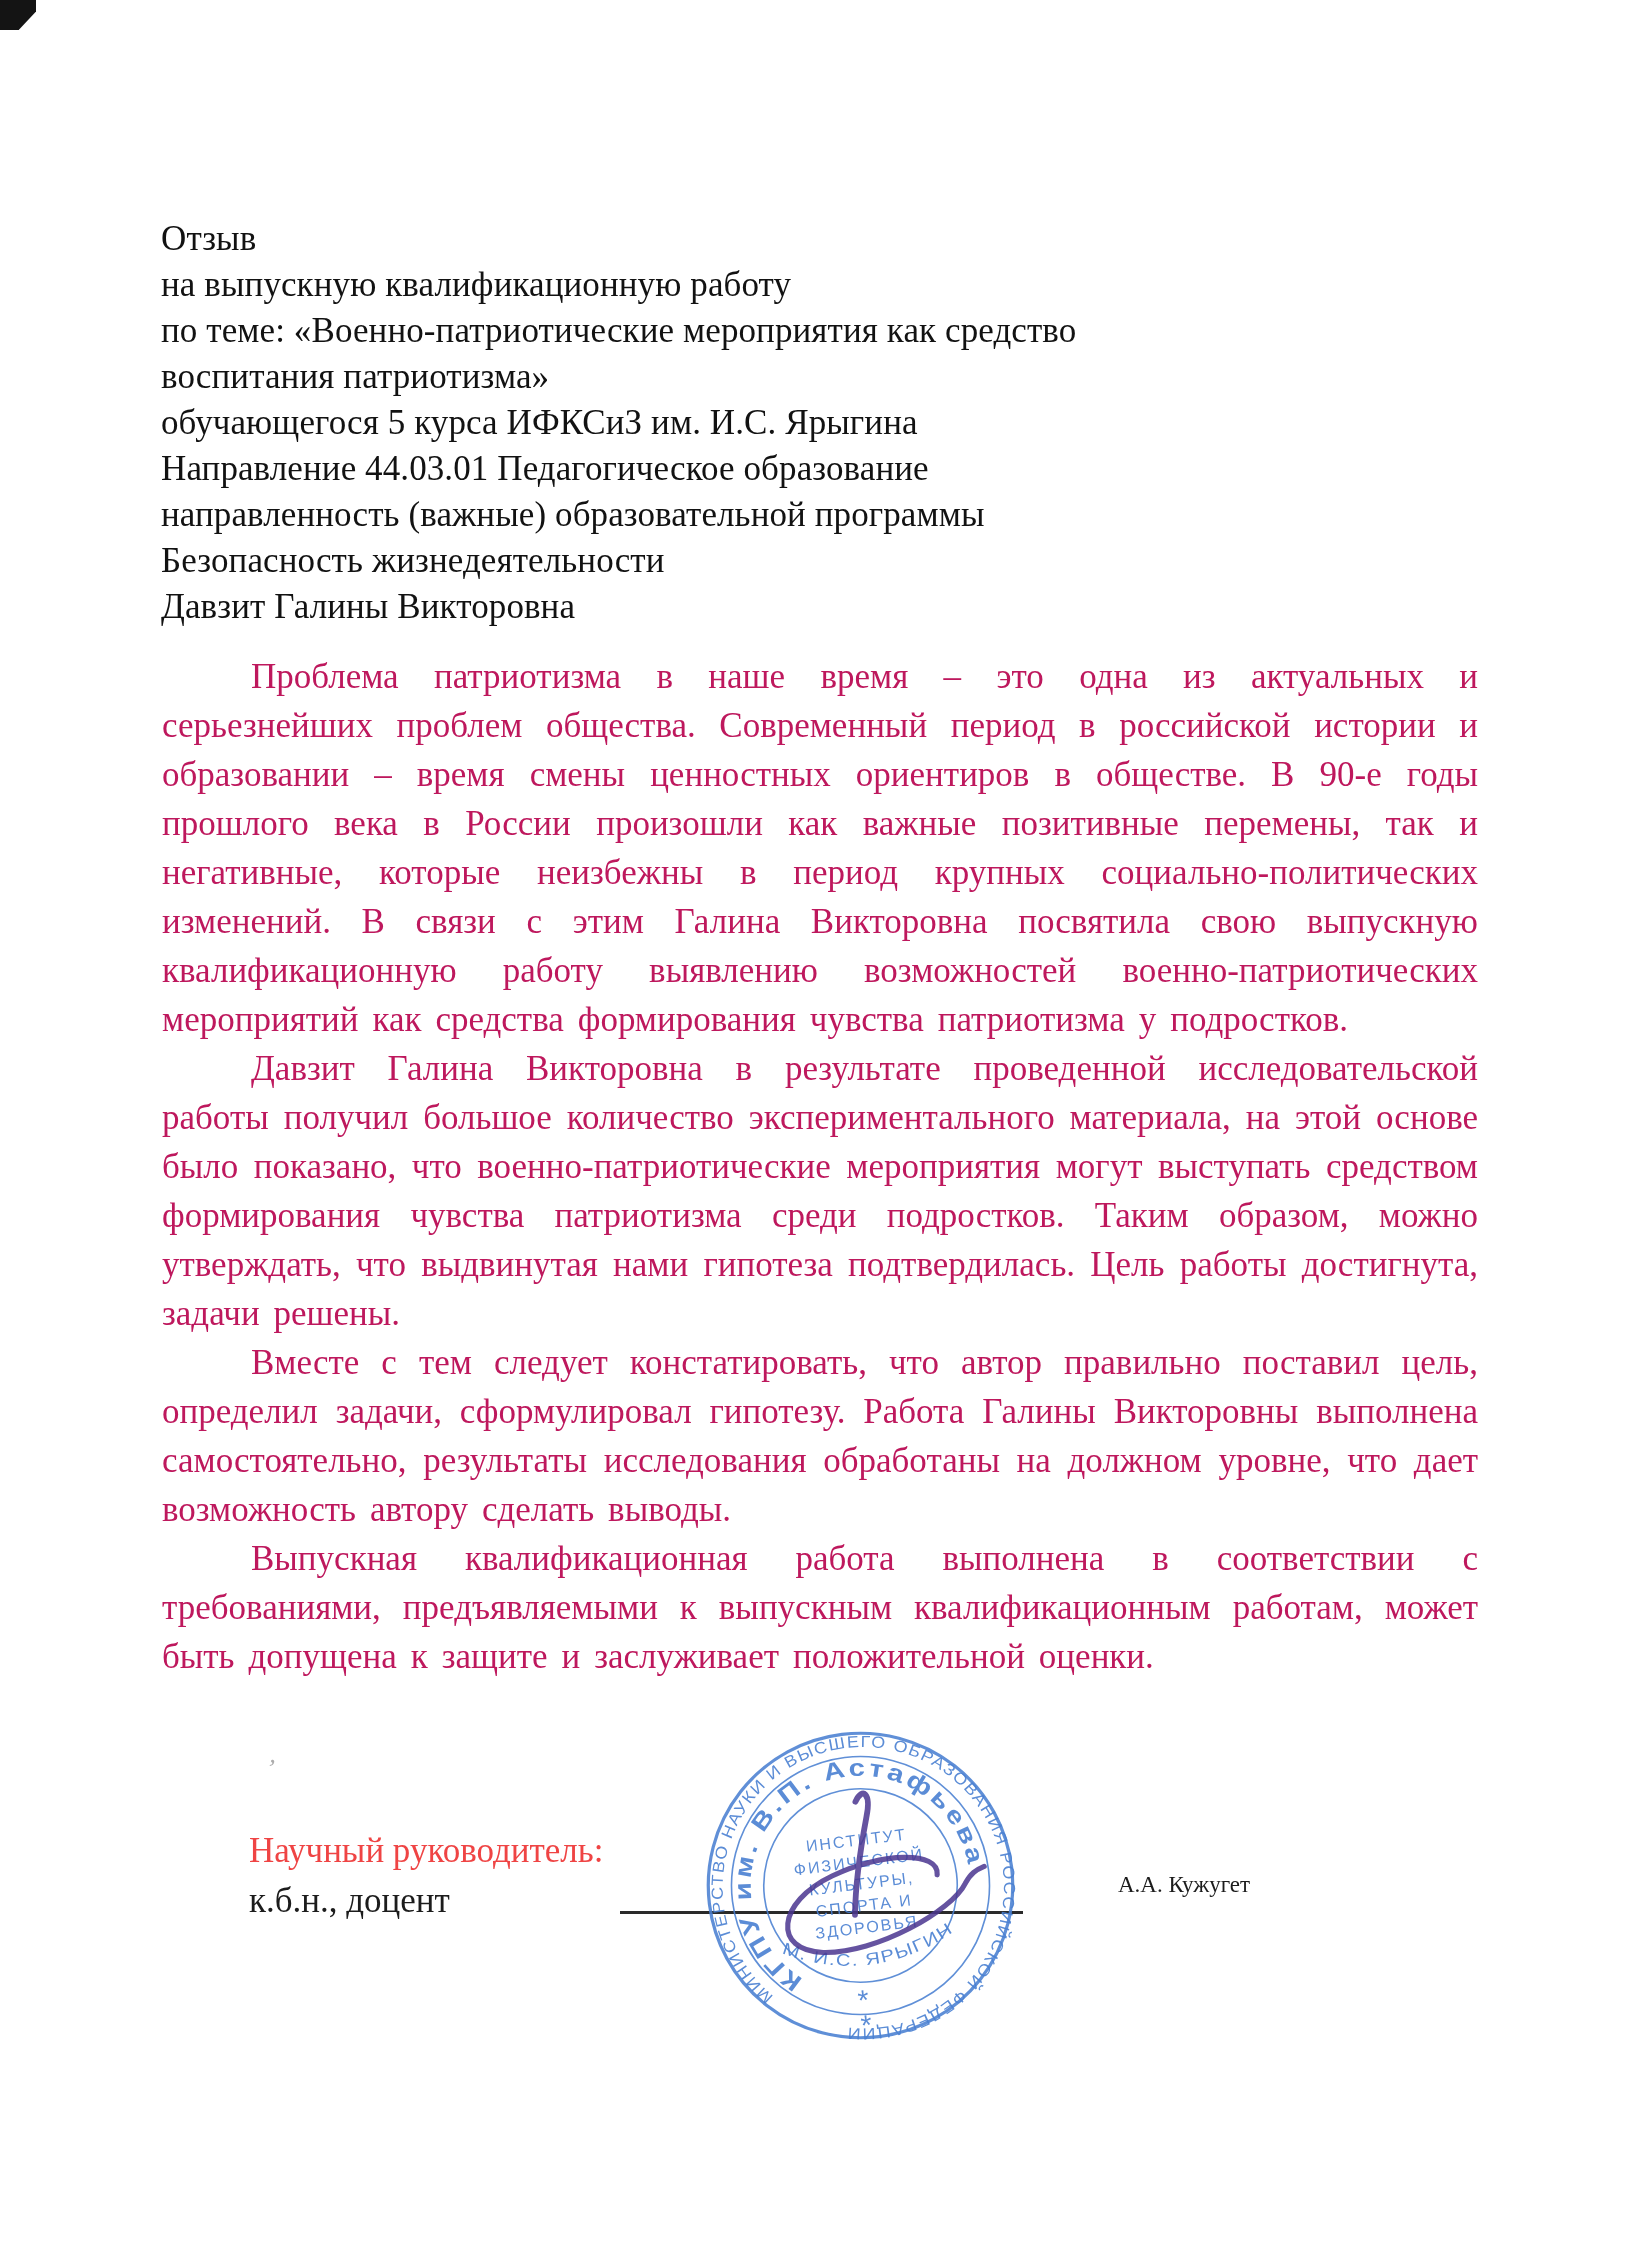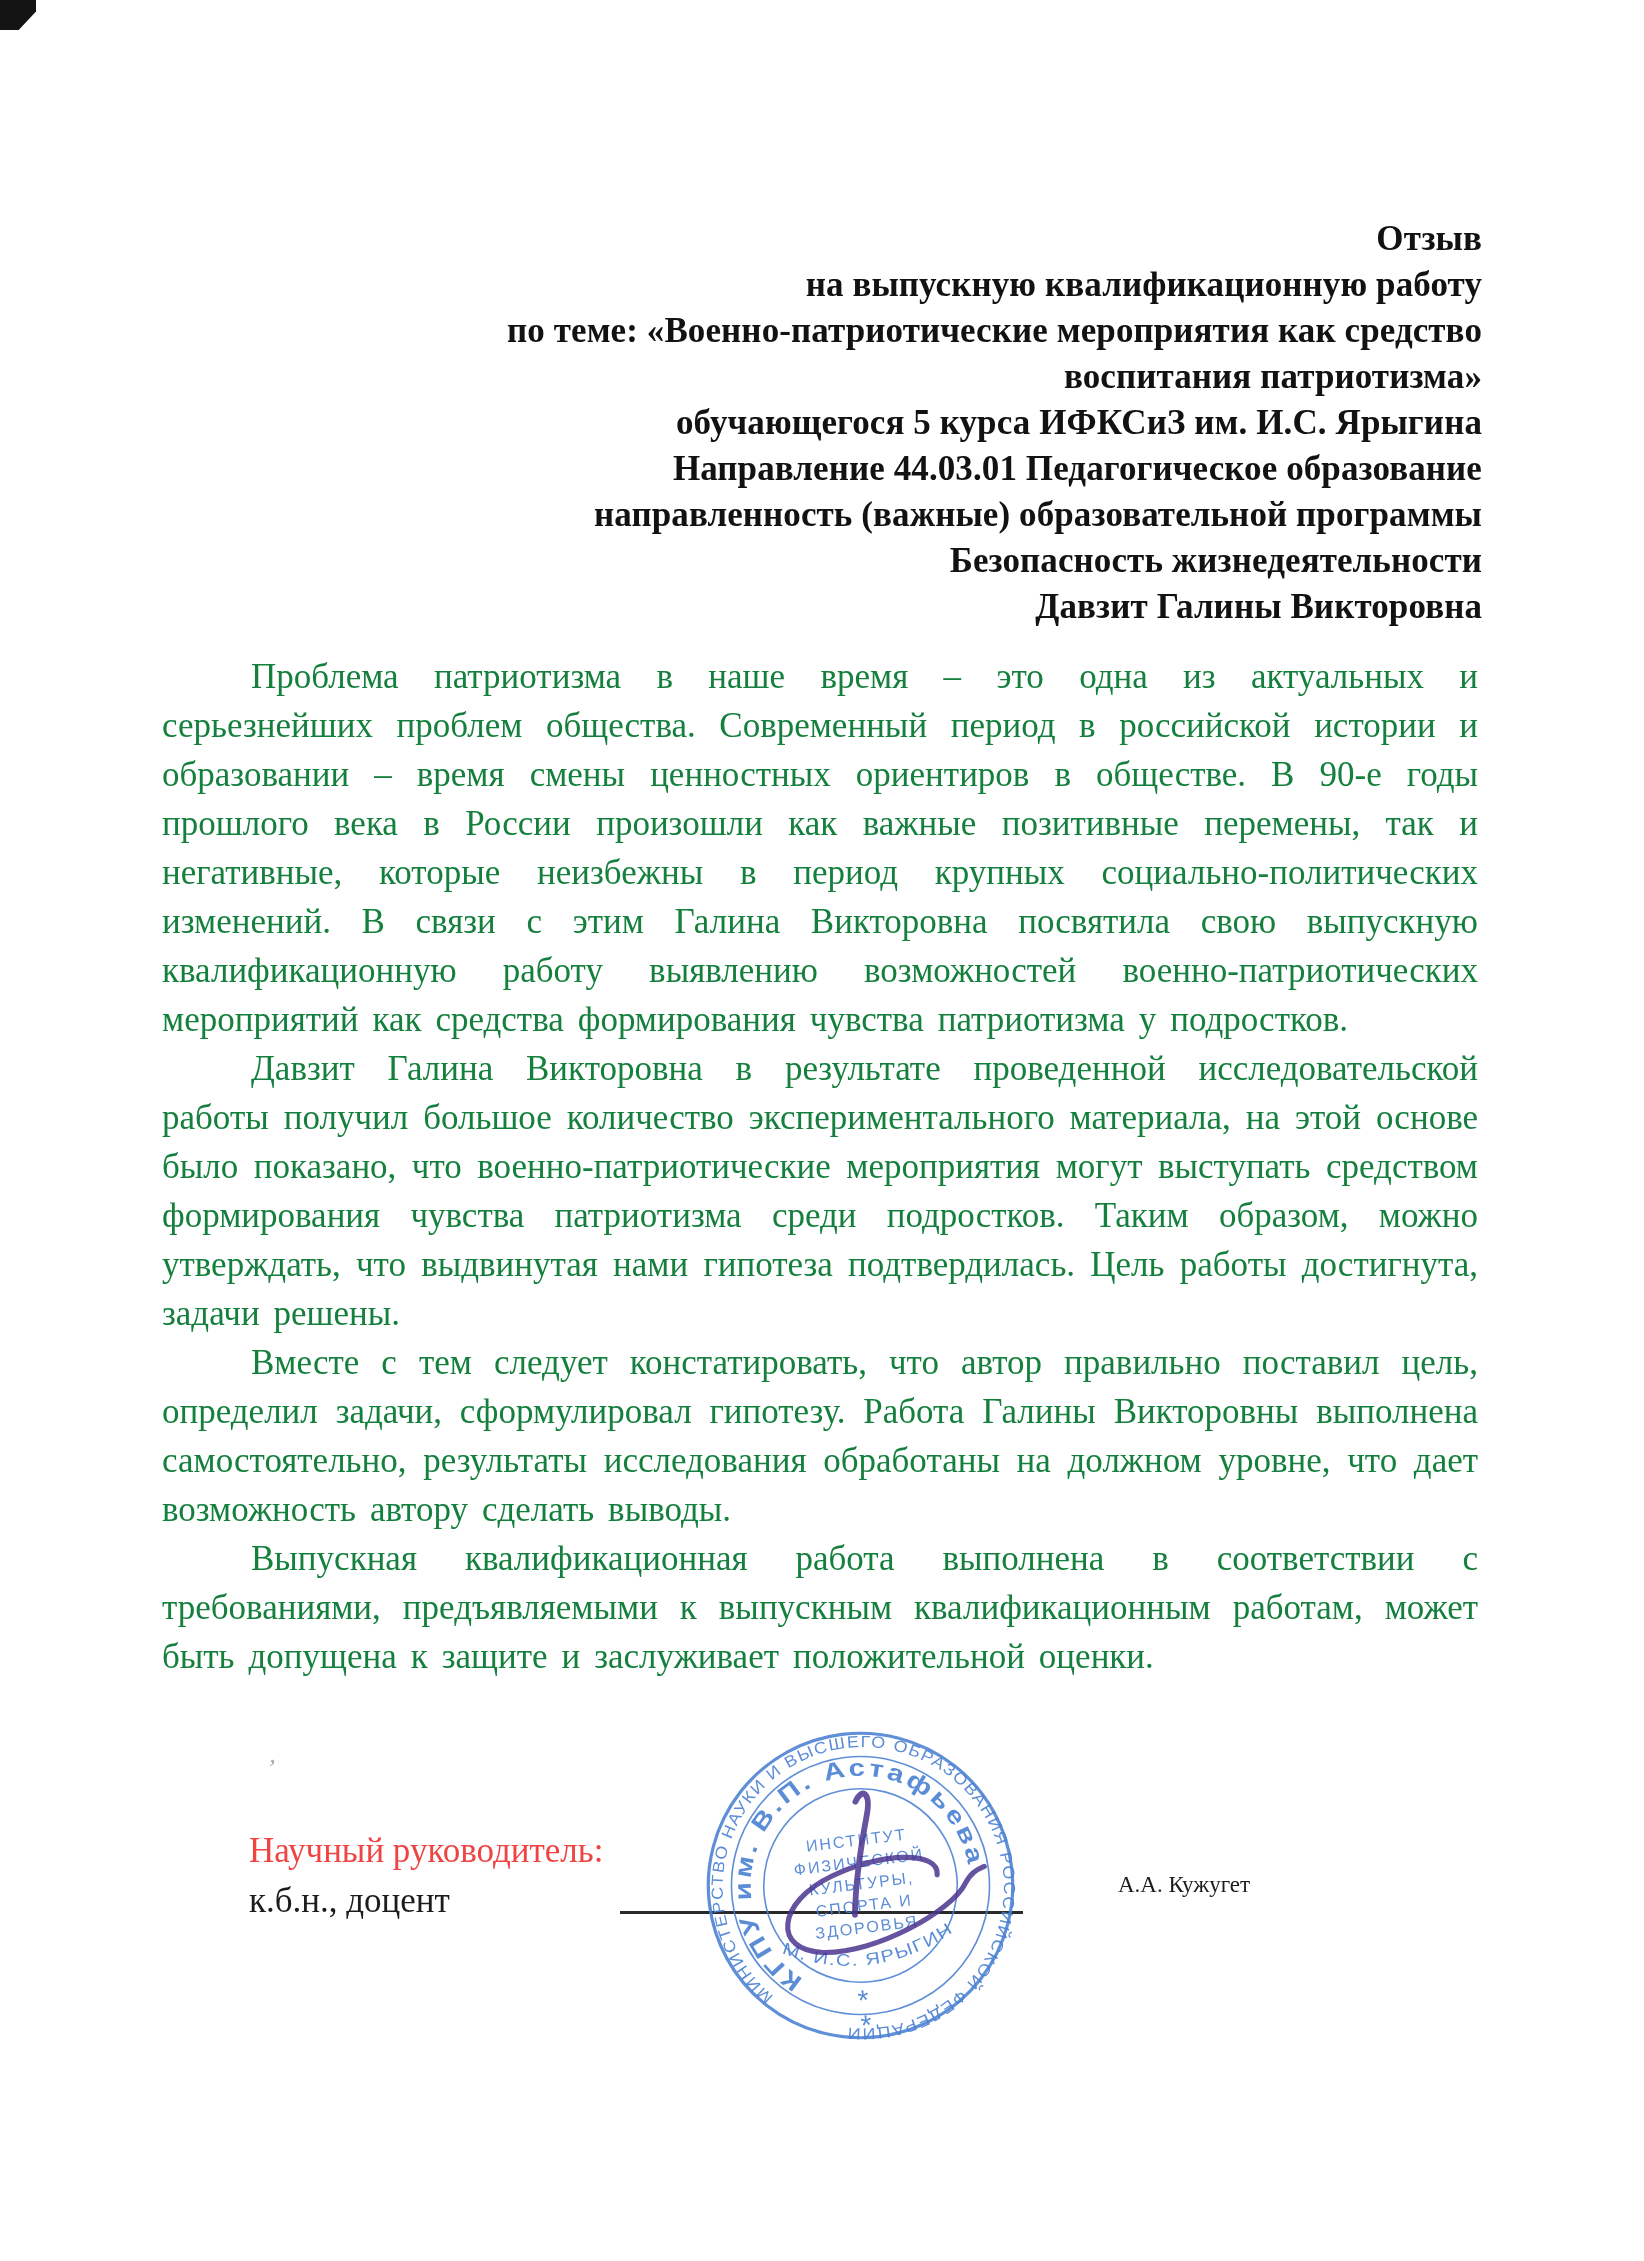--- a/index.html
+++ b/index.html
@@ -16,32 +16,32 @@
     position:absolute;left:0;top:0;width:36px;height:30px;
     background:#141414;
     clip-path:polygon(0 0,100% 0,100% 38%,52% 100%,0 100%);
   }
   .stray-mark{
     position:absolute;left:267px;top:1754px;
     font-size:26px;color:#8a8a8a;transform:rotate(8deg);opacity:.7;
   }
   .title-block{
     position:absolute;left:161px;top:216px;width:1321px;
-    text-align:right;font-weight:bold;
+    text-align:left;font-weight:normal;
     font-size:35px;line-height:46px;color:#121212;
     letter-spacing:0.1px;
   }
   .body-block{
     position:absolute;left:162px;top:652px;width:1316px;
   }
   .body-block p{
     margin:0;padding:0;
     font-size:35px;line-height:49px;
     text-align:justify;text-indent:89px;
-    word-spacing:5.2px;color:#15803d;
+    word-spacing:5.2px;color:#be185d;
   }
   .sig-role1{position:absolute;left:249px;top:1831px;font-size:35px;color:#ef4444;}
   .sig-role2{position:absolute;left:249px;top:1881px;font-size:35px;color:#1c1c1c;}
   .sig-line{position:absolute;left:620px;top:1911px;width:403px;height:2.6px;background:#2a2a2a;}
   .sig-name{position:absolute;left:1118px;top:1872px;font-size:23px;color:#1c1c1c;}
   .stamp-wrap{
     position:absolute;left:667px;top:1692px;width:387px;height:387px;
     transform:rotate(-7deg);
   }
   .stamp-wrap svg{display:block;width:387px;height:387px;}

